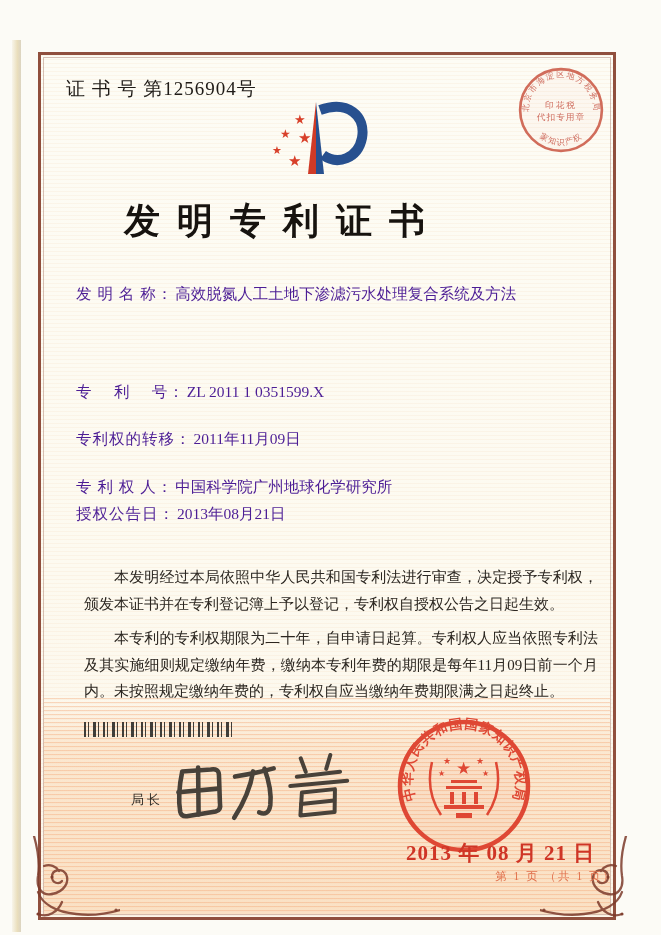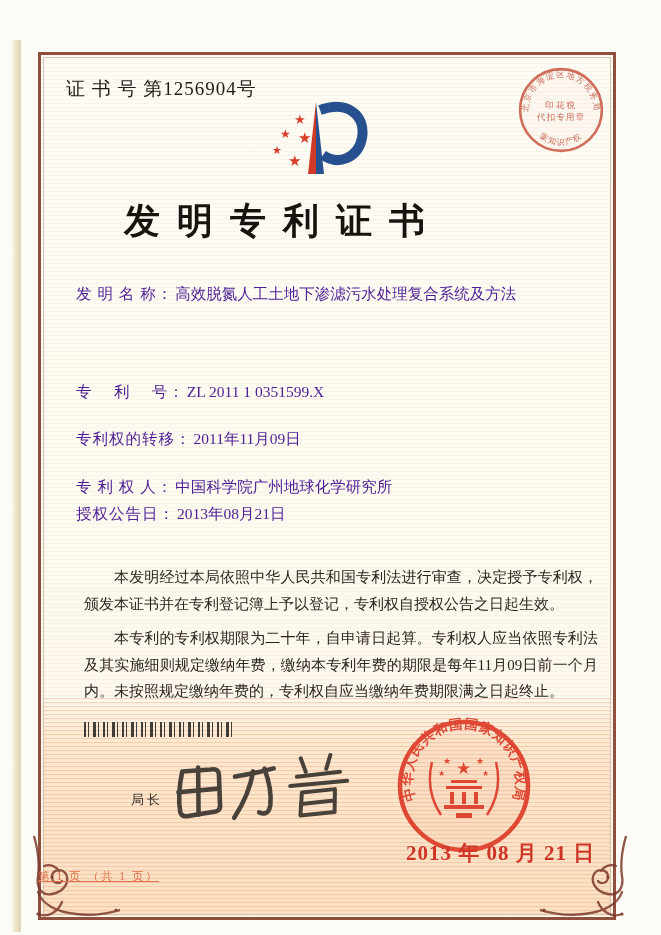--- a/index.html
+++ b/index.html
@@ -60,22 +60,22 @@
     position:absolute;left:131px;top:791px;font-size:13px;letter-spacing:3px;color:#2e2a24;
   }
   .signature{position:absolute;left:168px;top:746px;}
   .sr-only{position:absolute;width:1px;height:1px;overflow:hidden;clip:rect(0 0 0 0);white-space:nowrap;}
   .main-seal{position:absolute;left:394px;top:716px;opacity:.93;}
   .seal-date{
     position:absolute;left:406px;top:839px;font-size:21px;font-weight:bold;
     color:#cf3526;letter-spacing:1px;white-space:nowrap;
   }
   .footer{
-    position:absolute;left:38px;top:869px;width:578px;text-align:left;
-    font-size:11.5px;letter-spacing:2px;color:#e0714d;text-decoration:underline;
+    position:absolute;left:38px;top:869px;width:578px;text-align:right;
+    font-size:11.5px;letter-spacing:2px;color:#e0714d;
   }
   .tax-seal{position:absolute;left:515px;top:64px;opacity:.88;}
   .flourish{position:absolute;}
   .flourish.bl{left:28px;top:836px;}
   .flourish.br{left:540px;top:836px;transform:scaleX(-1);}
 </style>
 </head>
 <body>
 
 <div class="page">

